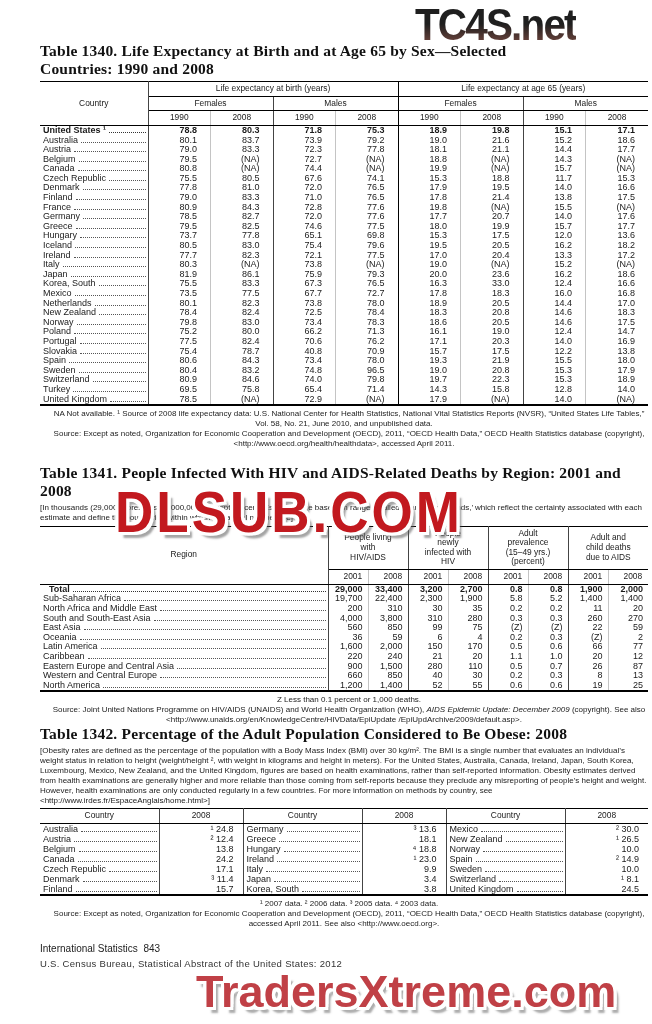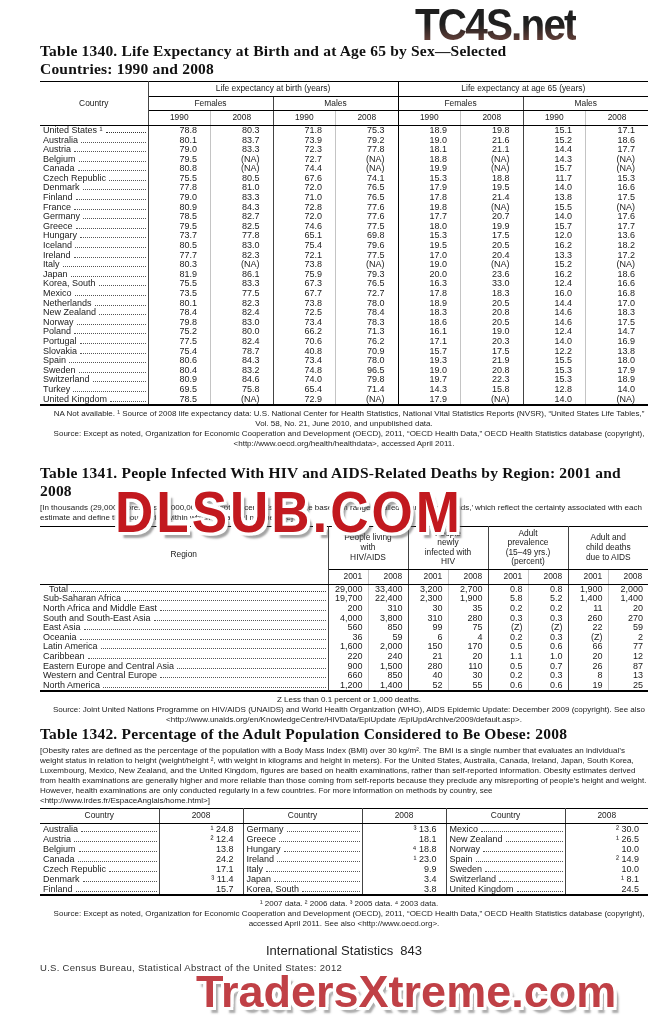--- a/index.html
+++ b/index.html
@@ -12,54 +12,54 @@
   .ttl{font-family:"Liberation Serif",serif;font-weight:bold;color:#111;
        font-size:15.5px;line-height:1.16;letter-spacing:.2px;margin:0;}
   #t1340-title{margin-top:42px;max-width:470px;}
   #t1341-title{margin-top:15px;max-width:585px;}
   #t1342-title{margin-top:0;max-width:585px;}
 
   
   .note{font-size:8px;line-height:1.24;margin:3px 0 2px 0;color:#222;}
   .fn{font-size:8px;line-height:1.24;margin:3px 0 0 0;color:#222;word-break:break-word;}
   .fn p{margin:0;text-indent:10px;text-align:center;}
-  .it{}
+  .it{font-style:italic;}
 
   
   table{border-collapse:collapse;table-layout:fixed;width:608px;margin-top:3px;
         border-top:1px solid #000;border-bottom:2px solid #000;}
   thead th{font-weight:normal;font-size:8.4px;line-height:1.15;padding:2px 15px;
            text-align:center;vertical-align:middle;border-bottom:1px solid #000;}
   tbody td{font-size:9px;line-height:9.6px;padding:0;vertical-align:baseline;white-space:nowrap;}
   td.n{text-align:right;}
   .sep{border-left:1px solid #444;}
   .sepb{border-left:1px solid #000;}
   .lt{border-left:1px solid #c4c4c4;}
   .lbl{padding-left:3px;}
   .lw{display:flex;align-items:baseline;}
   .nm{white-space:nowrap;}
   .leader{flex:1;border-bottom:1px dotted #555;margin:0 2px 2px 3px;min-width:6px;}
-  tr.bold td, td.bold, th.cty{font-weight:normal;}
+  tr.bold td, td.bold, th.cty{font-weight:bold;}
   th.cty{font-weight:normal;}
   tr.bold .leader{border-bottom-color:#333;}
 
   
   #t1340 td.n{padding-right:13px;}
   #t1340 tbody tr{height:9.6px;}
 
   
   #t1341 td.n{padding-right:5px;}
   #t1341 tr.bold .nm{padding-left:6px;}
 
   
   #t1342 td.n{padding-right:9px;}
   #t1342 tbody td{line-height:10px;}
 
   
-  .pagefoot-right{font-size:13px;color:#222;text-align:center;margin-top:14px;white-space:pre;
+  .pagefoot-right{font-size:10px;color:#222;text-align:left;margin-top:14px;white-space:pre;
                   font-family:"Liberation Sans",sans-serif;}
   .pagefoot-left{font-size:9.5px;color:#333;margin-top:4px;letter-spacing:.3px;}
 
   
   .wm{position:absolute;font-weight:bold;white-space:nowrap;pointer-events:none;}
   #wm-top{top:0px;right:0px;font-size:44px;letter-spacing:-2px;transform:scaleX(.92);
           transform-origin:right top;
           background:linear-gradient(180deg,#1f1f1f 48%,#5c3c36 78%,#8a574c 100%);
           -webkit-background-clip:text;background-clip:text;color:transparent;
           filter:drop-shadow(0 0 1px #ffffff);}

